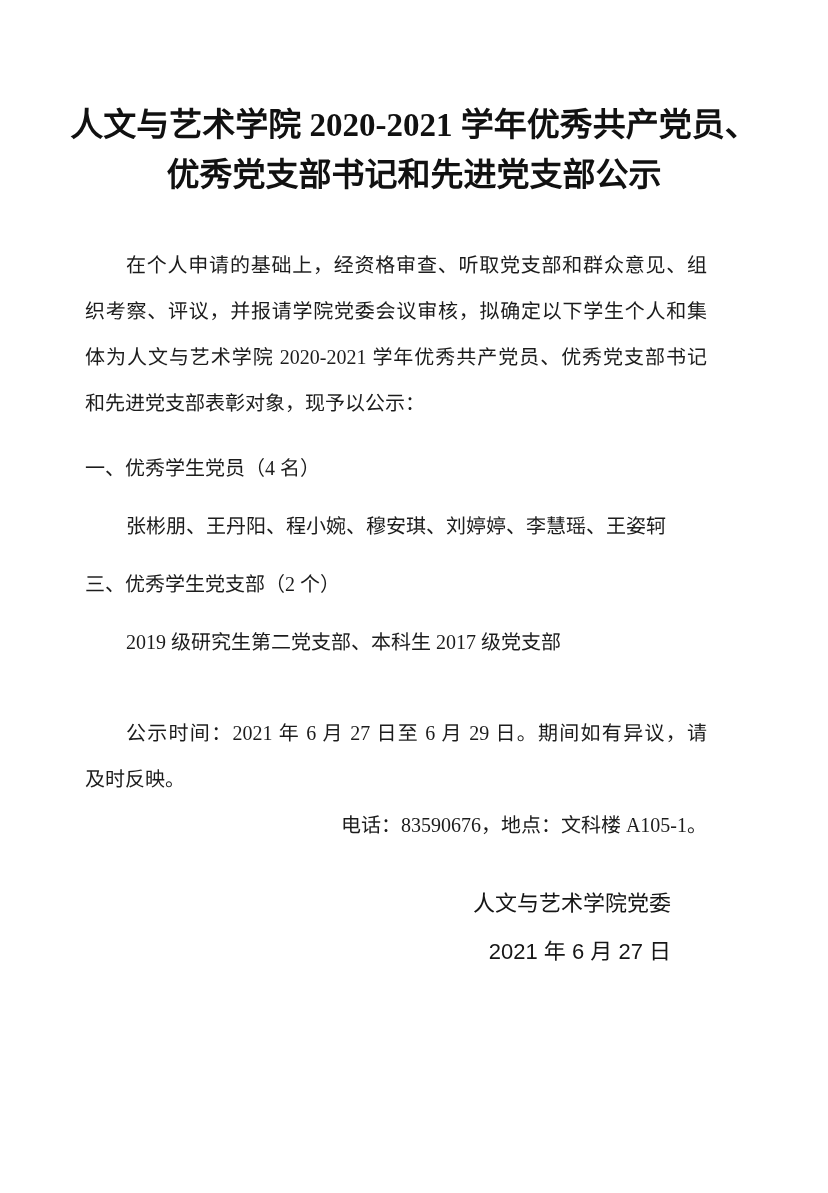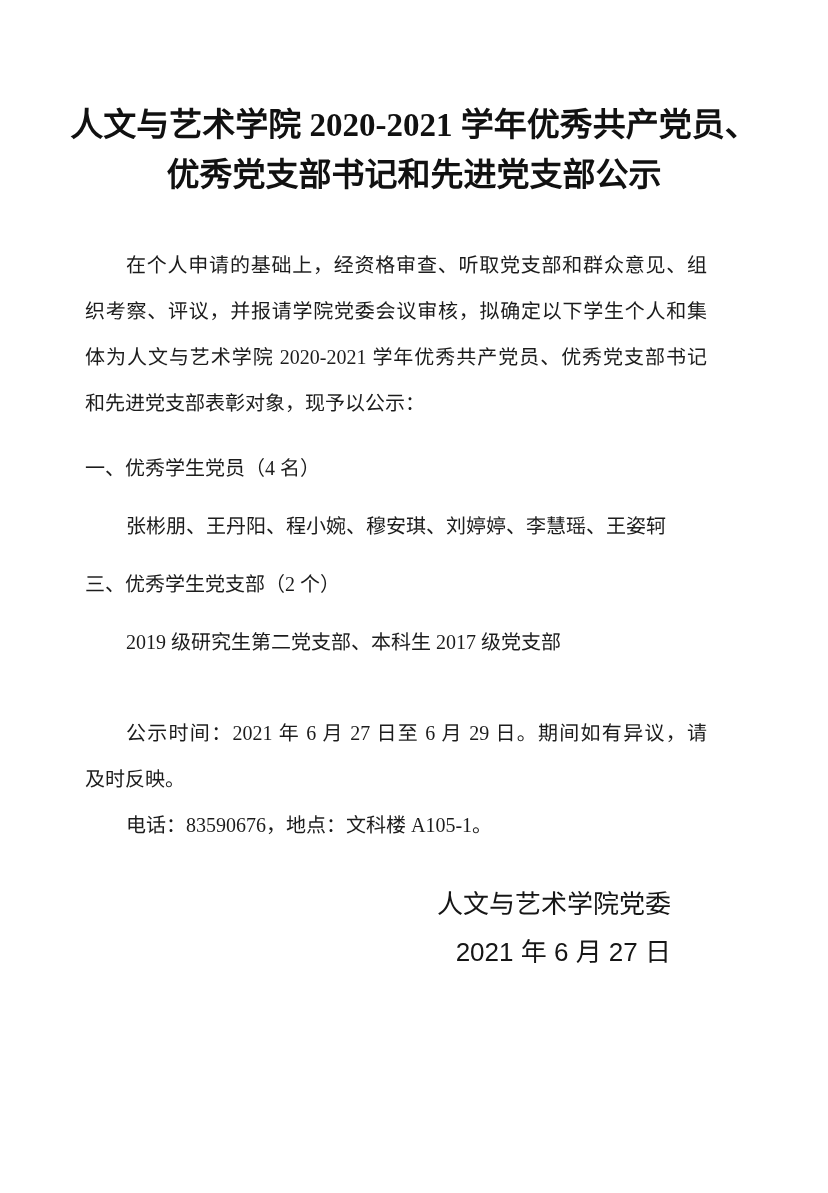--- a/index.html
+++ b/index.html
@@ -31,32 +31,32 @@
     margin-left: 85px;
     width: 622px;
     font-size: 20px;
     line-height: 46px;
   }
   .line { display: block; }
   .just {
     text-align: justify;
     text-align-last: justify;
   }
-  .indent { text-indent: 41px; }
+  .indent { text-indent: 41px; text-align: right; }
   .intro { margin-top: 42px; }
   .list .line { margin-top: 12px; }
   .list .first { margin-top: 19px; }
   .list .item { text-indent: 41px; }
   .notice { margin-top: 45px; }
   .signature {
     margin-top: 32px;
     padding-right: 36px;
     text-align: right;
     font-family: "Liberation Sans", "DejaVu Sans", sans-serif;
-    font-size: 26px;
+    font-size: 22px;
     line-height: 48px;
     color: #161616;
   }
   .sig-line { display: block; }
 </style>
 </head>
 <body>
 
 <div class="page">
 

